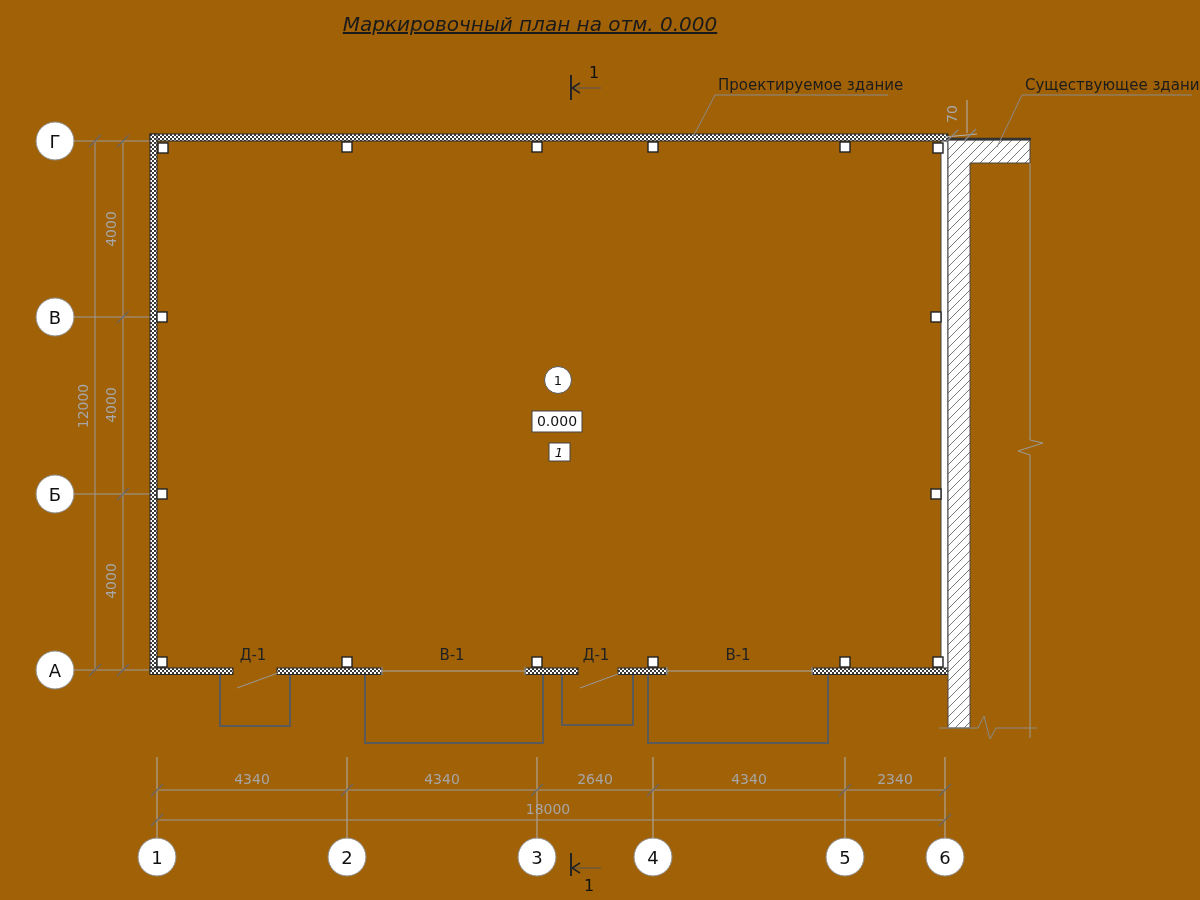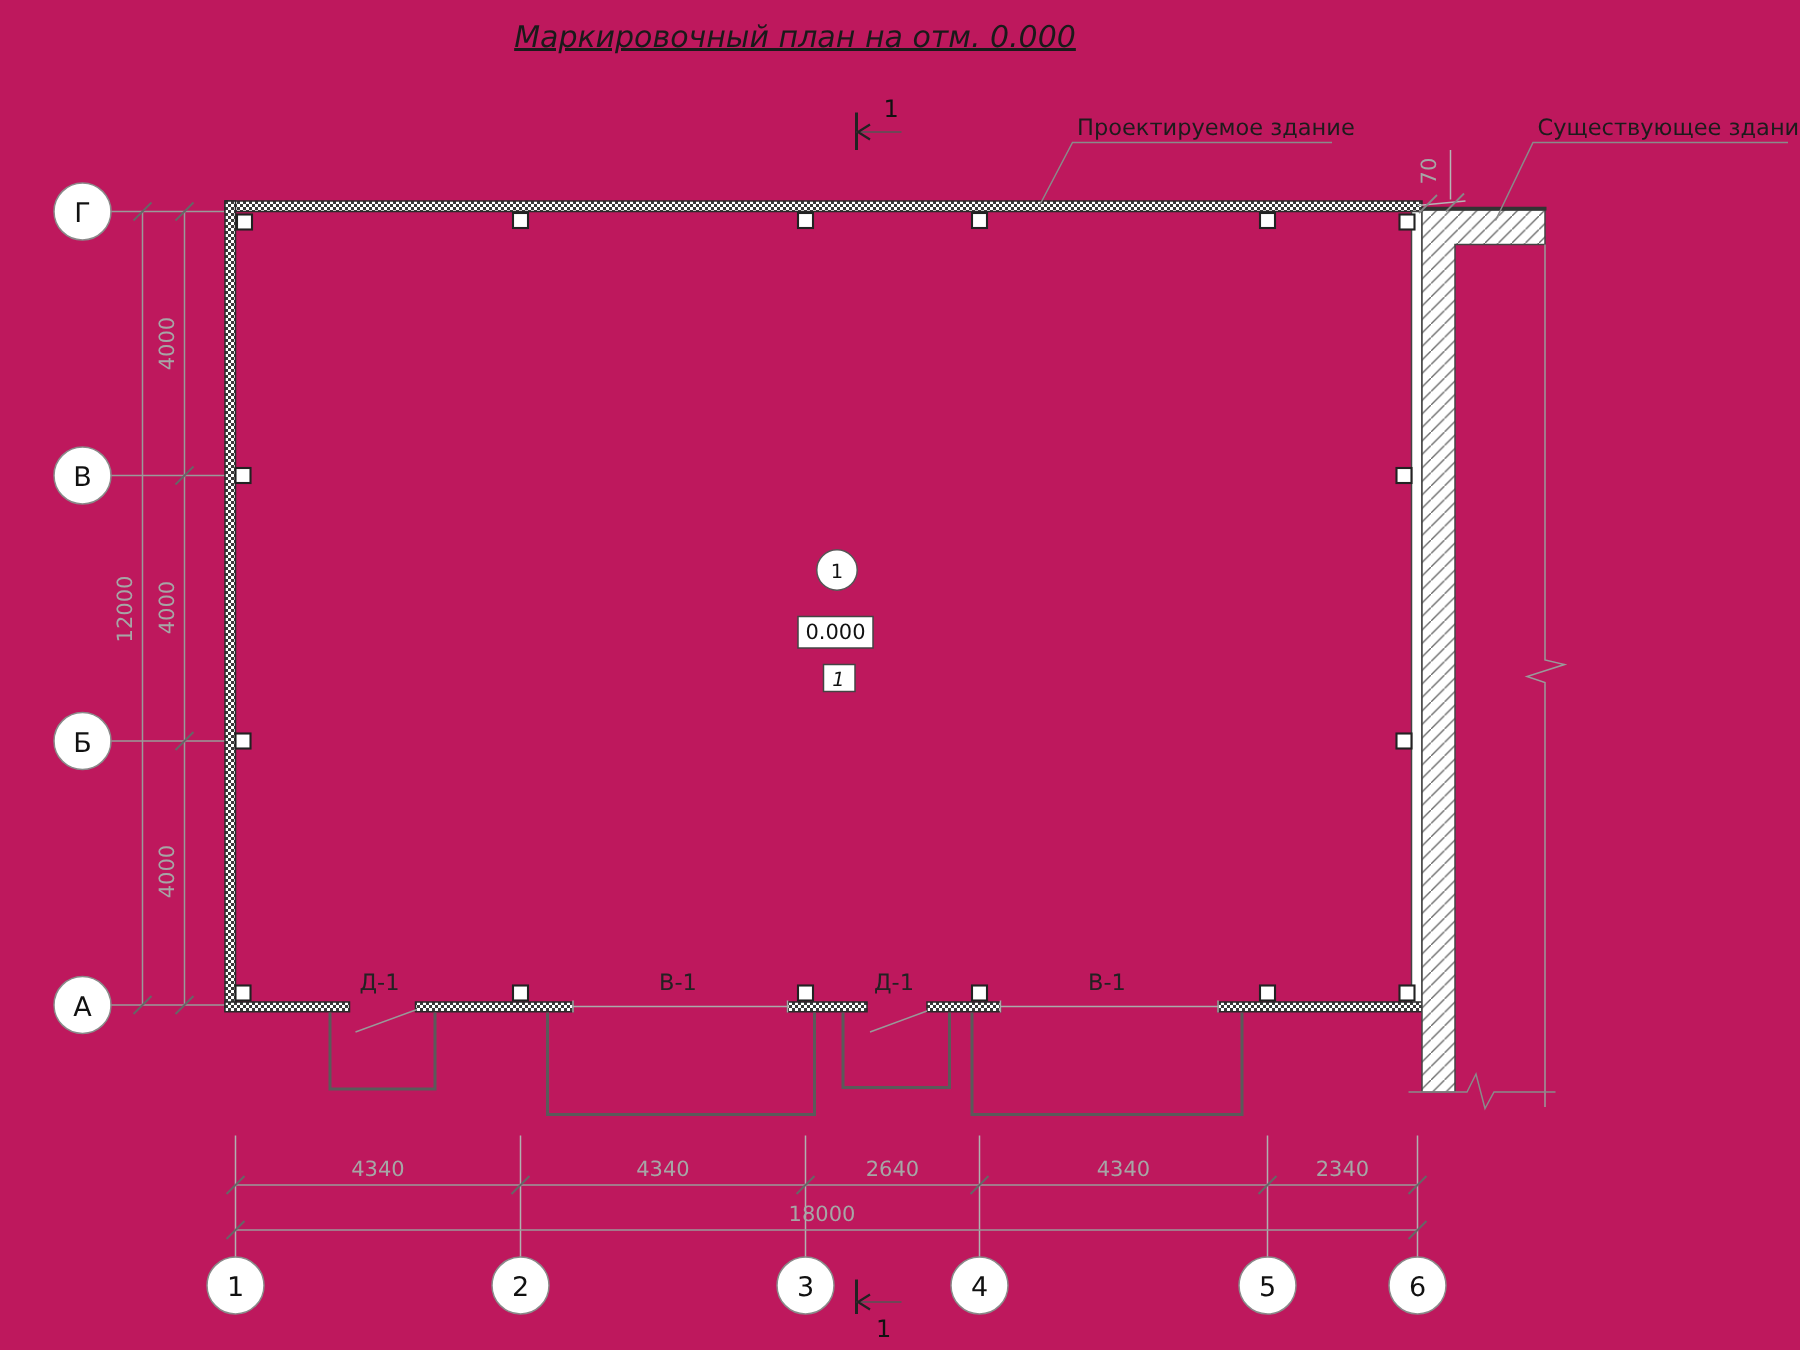--- a/index.html
+++ b/index.html
@@ -1,17 +1,17 @@
 <!DOCTYPE html>
 <html><head>
 <meta charset="utf-8">
 <style>
   html,body{margin:0;padding:0;background:#ffffff;}
   .page{
-    position:relative;width:1200px;height:900px;background:#be185d;
+    position:relative;width:1200px;height:900px;background:#a16207;
     font-family:"DejaVu Sans","Liberation Sans",sans-serif;overflow:hidden;
   }
   svg text{font-family:"DejaVu Sans","Liberation Sans",sans-serif;}
   .t-title{font-size:20px;font-style:italic;fill:#1a1a1a;text-decoration:underline;}
   .t-axis{font-size:18px;fill:#111111;}
   .t-dim{font-size:14px;fill:#a6a6a6;}
   .t-label{font-size:15px;fill:#1c1c1c;}
   .t-door{font-size:15px;fill:#222222;}
   .t-sec{font-size:16px;fill:#111111;}
   .t-room{font-size:13px;fill:#111111;}

